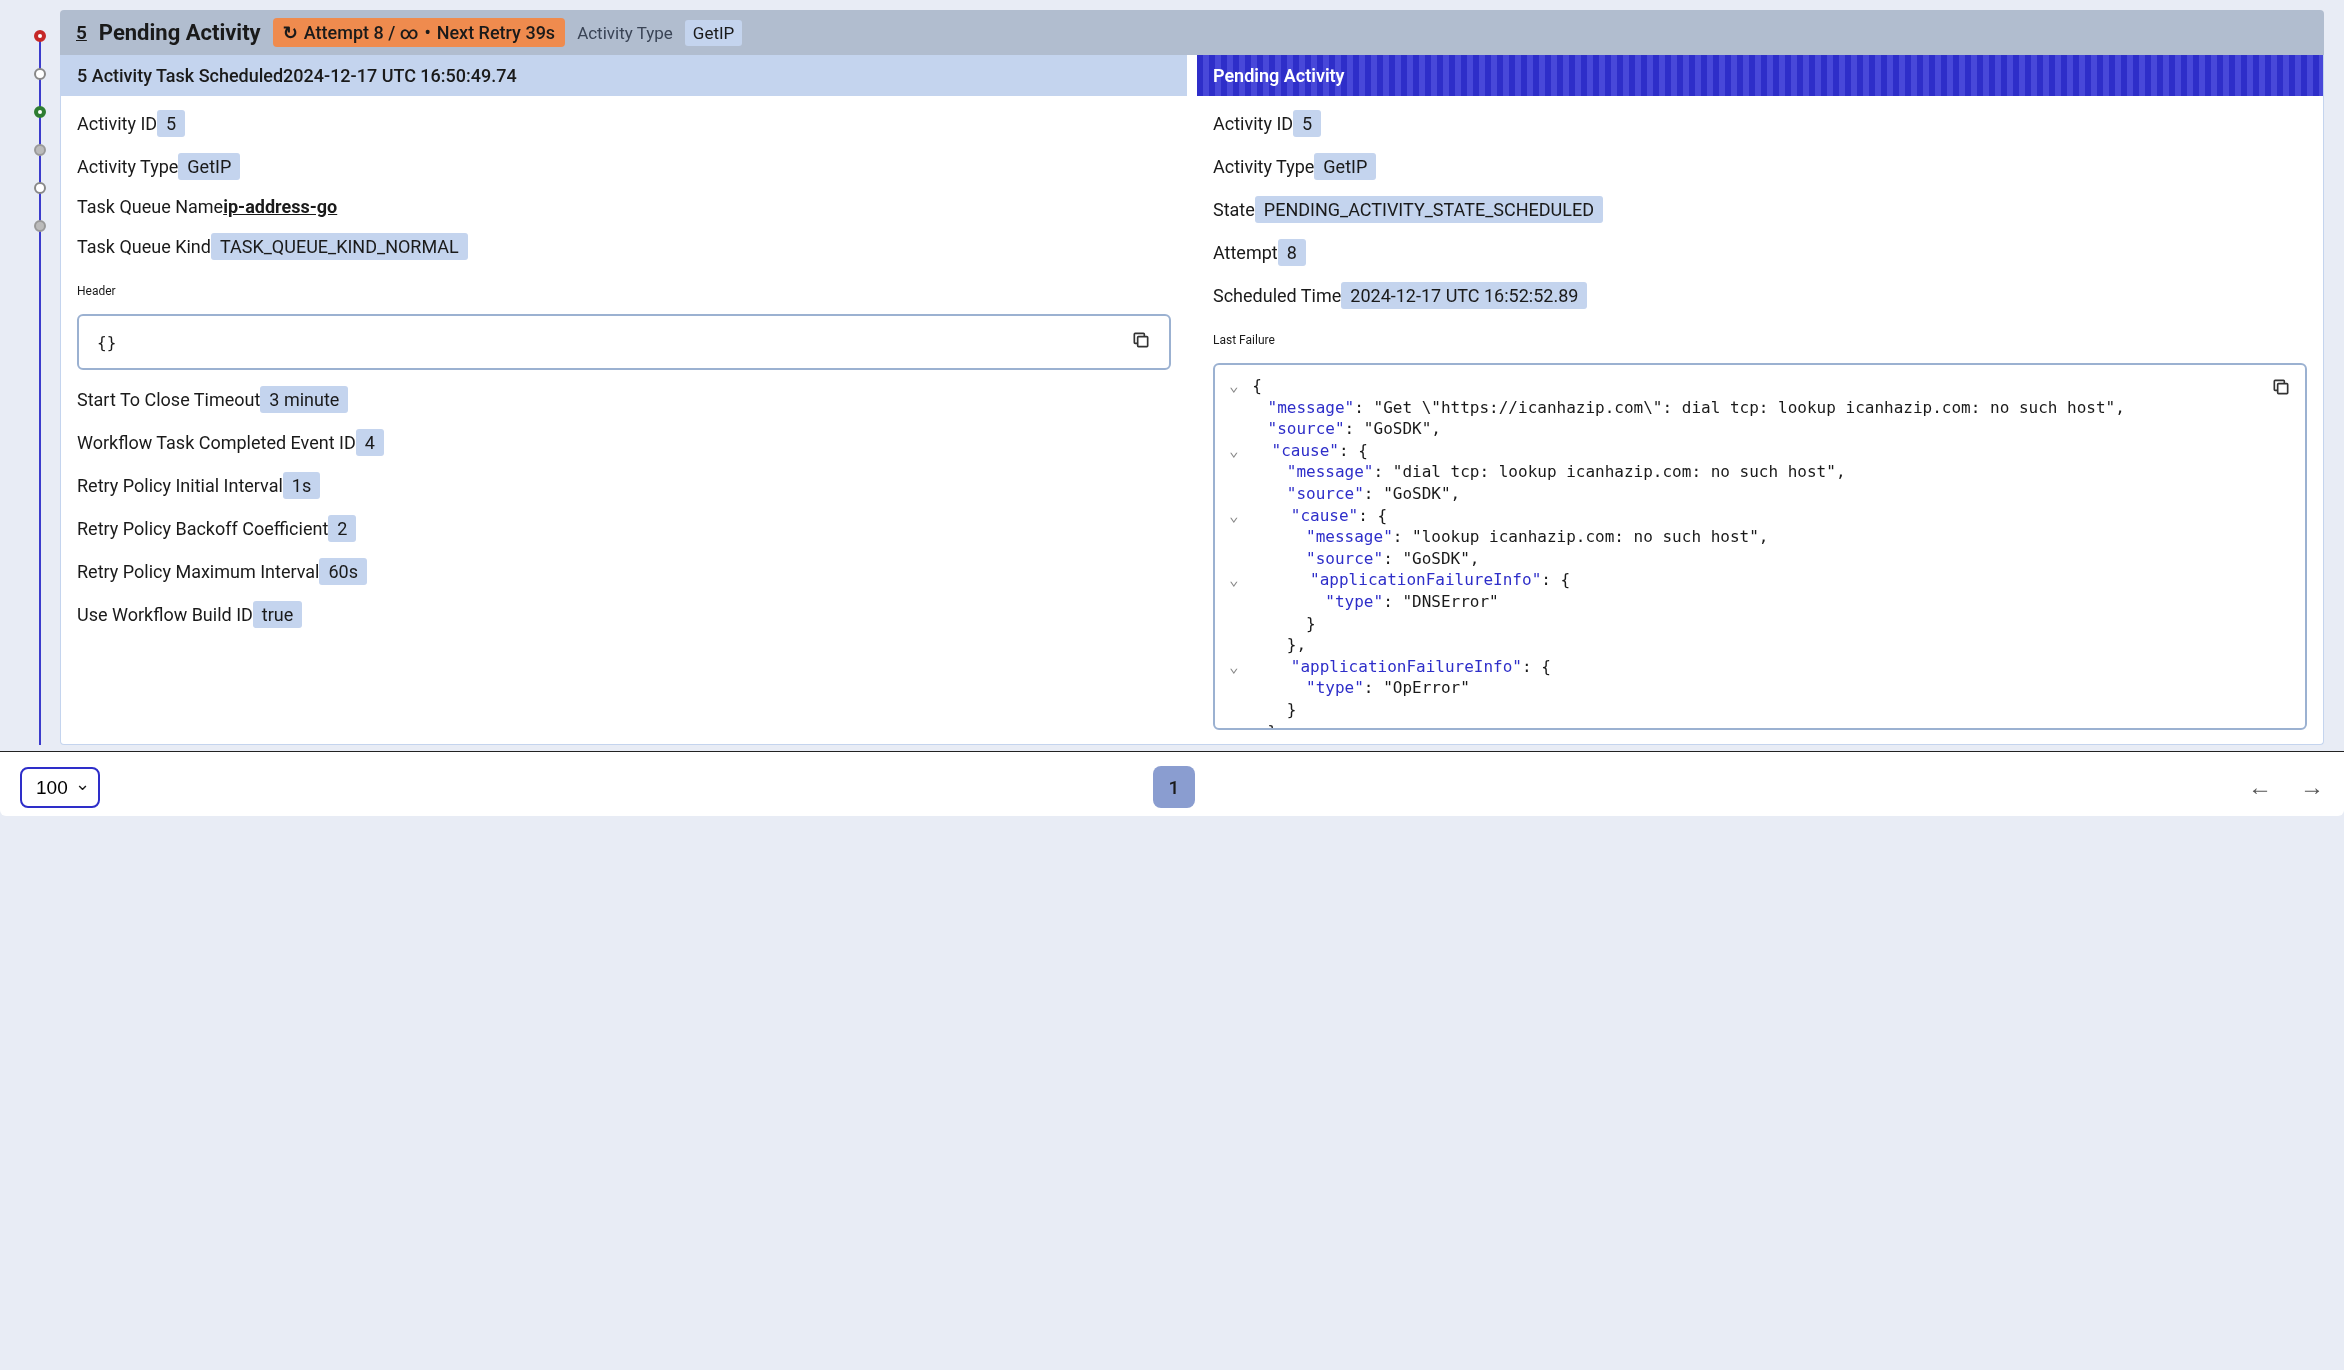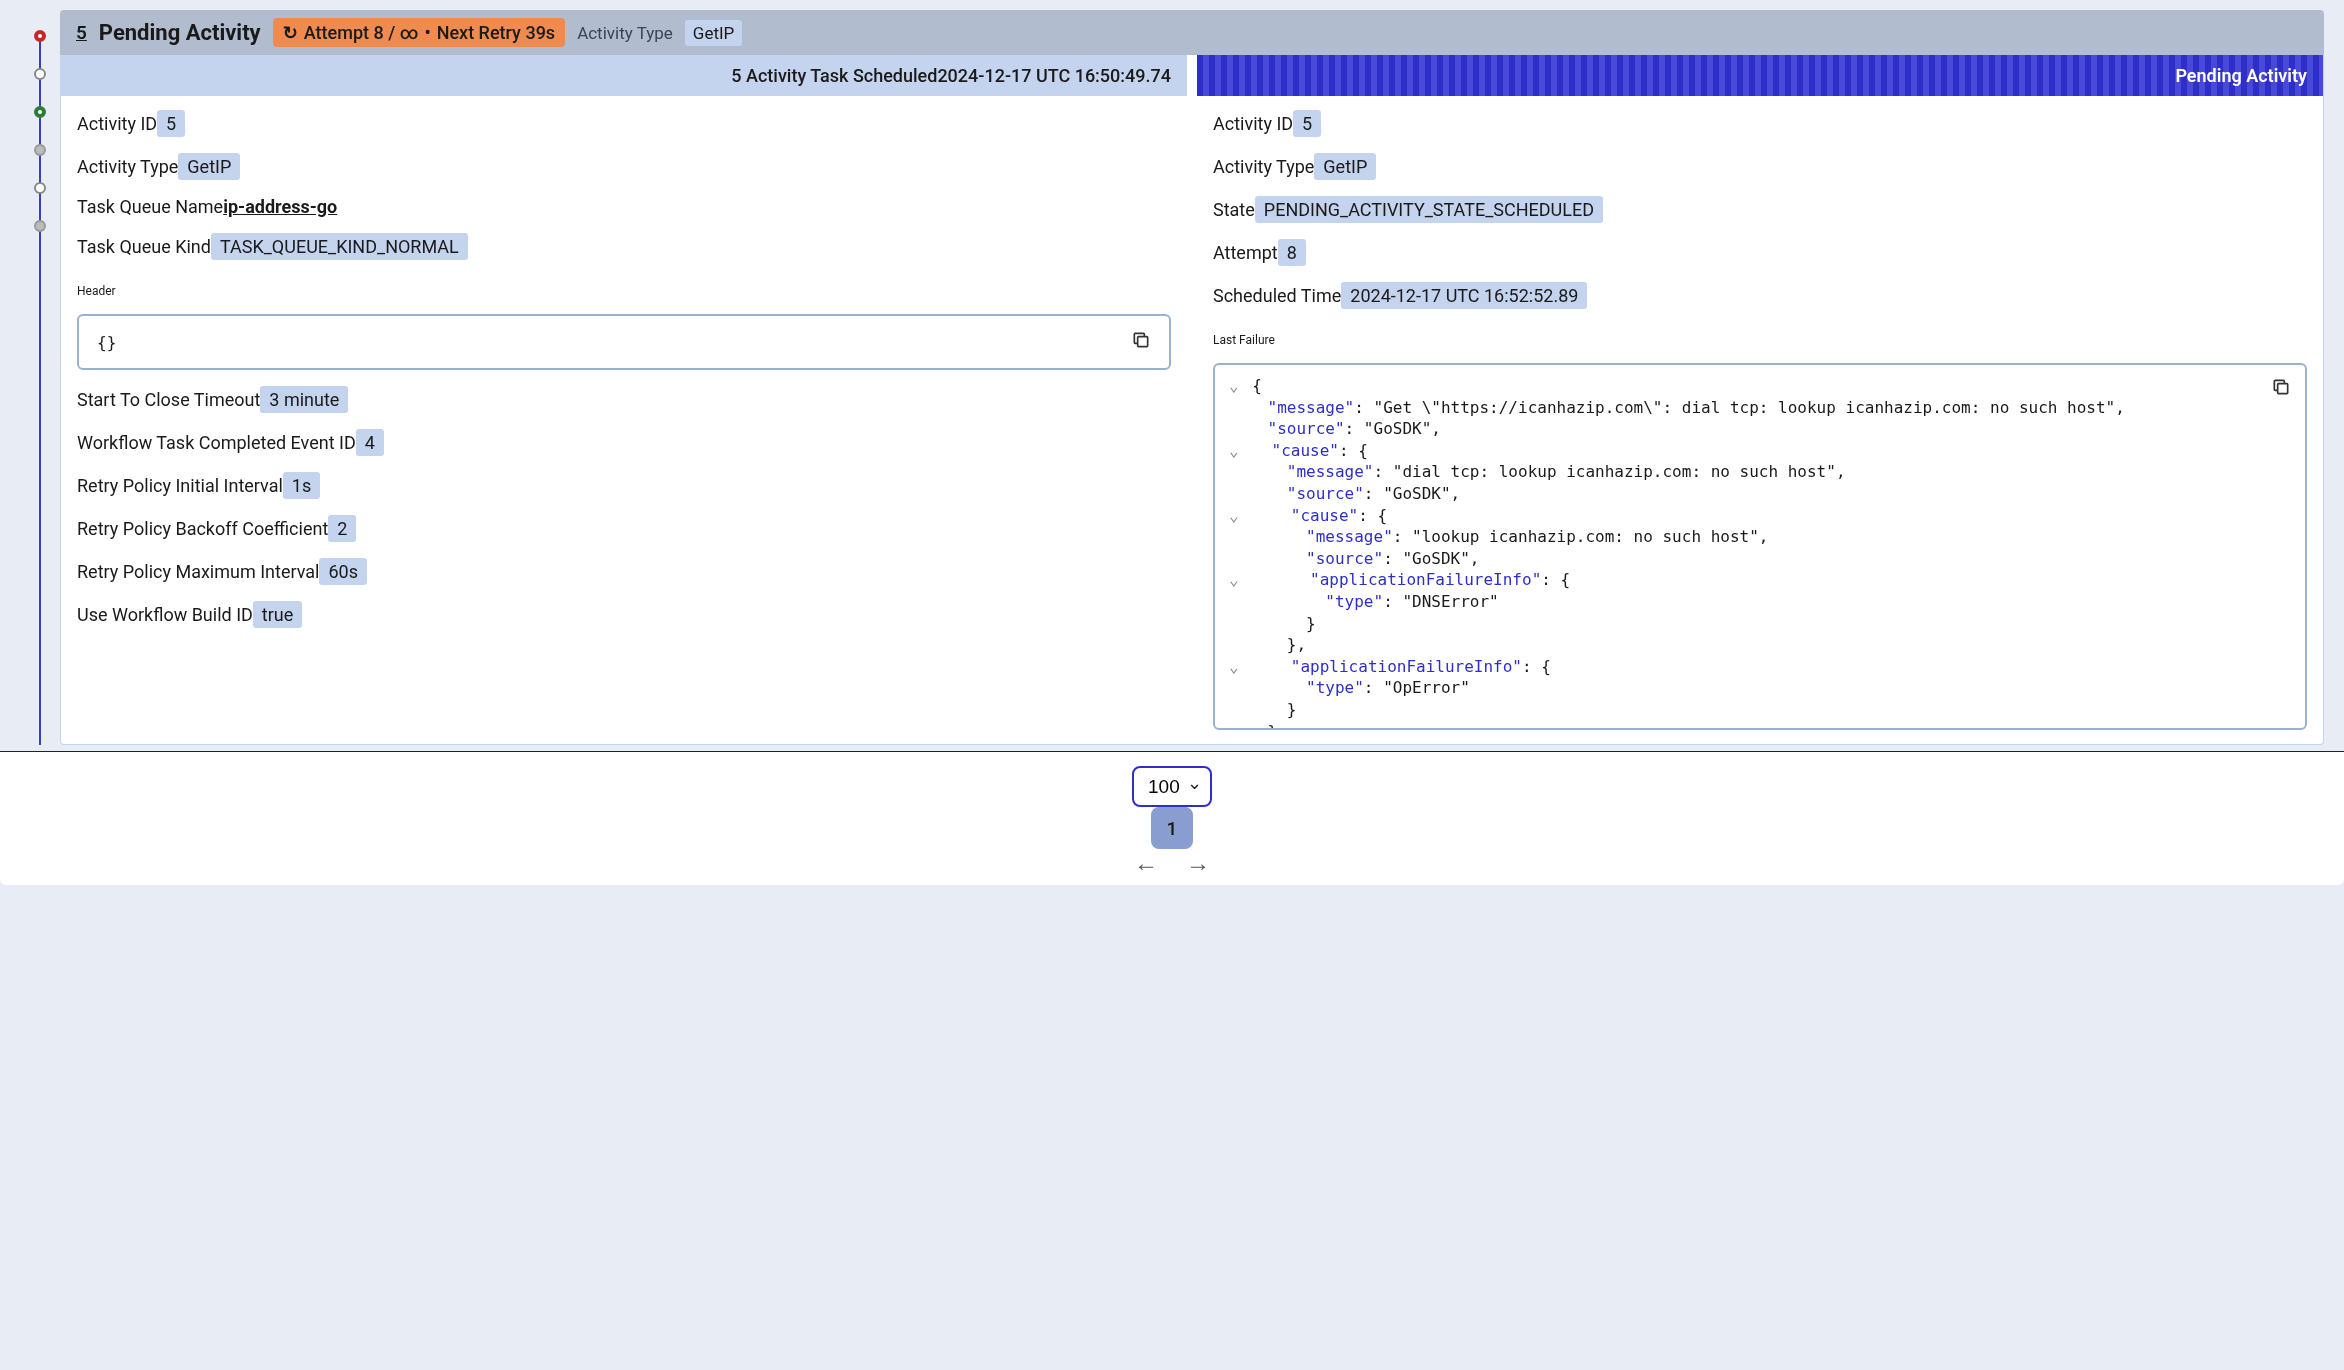--- a/index.html
+++ b/index.html
@@ -122,21 +122,21 @@
       border-radius: 0 0 4px 4px;
       height: 690px;
       overflow: hidden;
     }
     .panel { flex: 1; display: flex; flex-direction: column; min-width: 0; }
     .panel-header {
       padding: 10px 16px;
       font-size: 18px;
       font-weight: 500;
       display: flex;
-      justify-content: flex-end;
+      justify-content: flex-start;
     }
     .panel-header.left { background: #c4d4ee; }
     .panel-header.right {
       background: repeating-linear-gradient(90deg, #2e2ec9 0px, #2e2ec9 6px, #4848d9 6px, #4848d9 12px);
       color: white;
       font-weight: 600;
     }
     .panel-body {
       padding: 14px 16px;
       display: flex;
@@ -195,21 +195,20 @@
     
     .footer {
       margin-top: 6px;
       border-top: 1px solid #222;
       padding: 14px 20px 8px 20px;
       display: flex;
       align-items: center;
       justify-content: space-between;
       background: white;
       border-radius: 0 0 6px 6px;
-      flex-direction: column;
     }
     .page-size {
       border: 2px solid #2e2ec9;
       border-radius: 8px;
       padding: 8px 30px 8px 14px;
       font-size: 19px;
       appearance: none;
       background: white;
       position: relative;
     }

